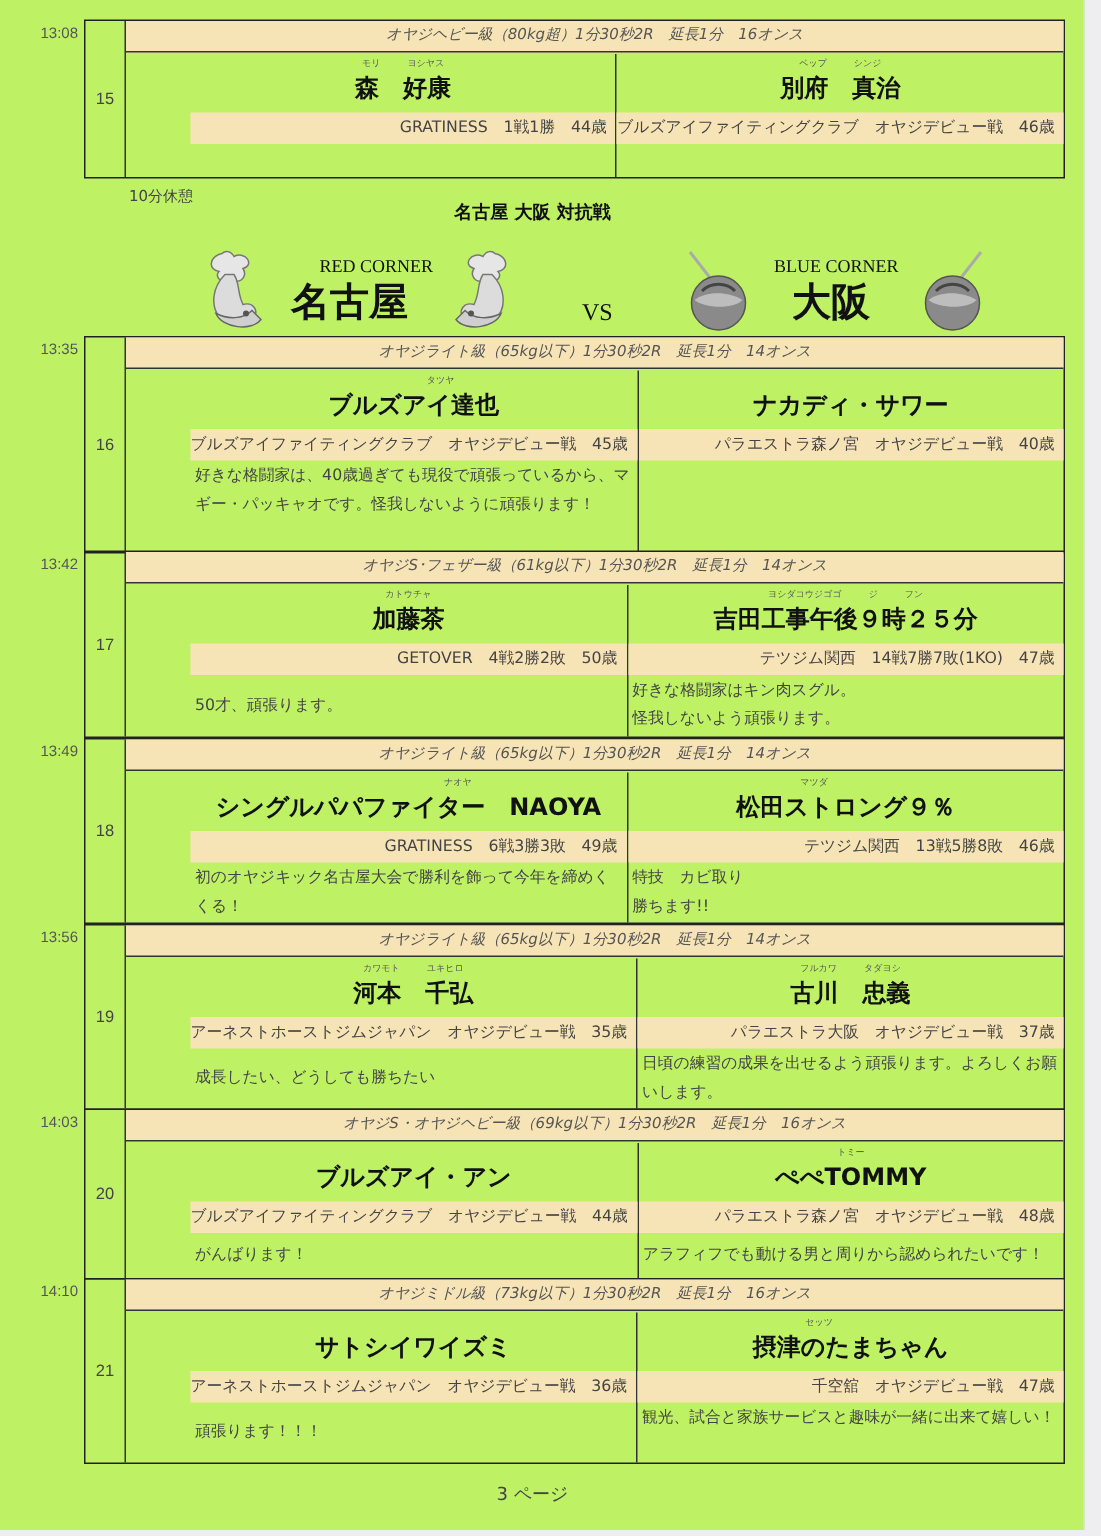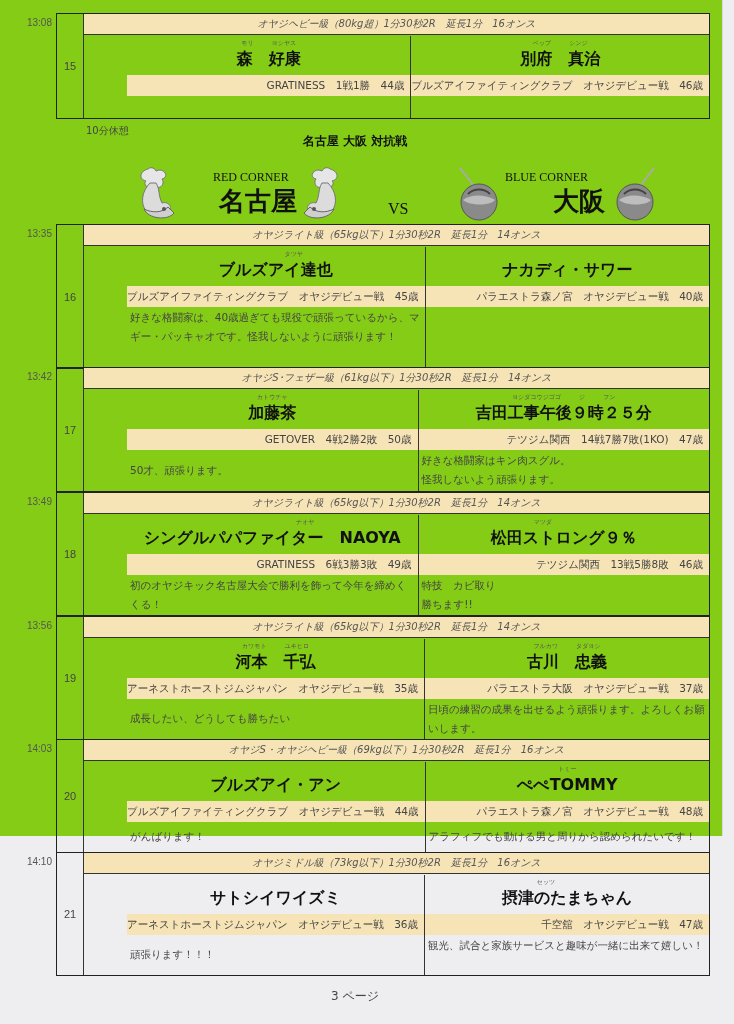--- a/index.html
+++ b/index.html
@@ -4,22 +4,22 @@
 <style>
   html, body { margin: 0; padding: 0; }
   body {
     width: 734px; height: 1024px; overflow: hidden;
     background: #eeeef1;
     font-family: "DejaVu Sans", "Liberation Sans", sans-serif;
     color: #222;
     position: relative;
   }
   .page {
-    position: absolute; left: 0; top: 0; width: 722px; height: 836px;
-    background: #84cc16;
+    position: absolute; left: 0; top: 0; width: 722px; height: 1020px;
+    background: #bef264;
     border-right: 1px solid #d9d9de;
   }
   .time {
     position: absolute; left: 0; width: 52px; text-align: right;
     font-size: 10px; color: #555; font-family: "Liberation Sans", sans-serif;
   }
   .bout {
     position: absolute; left: 56px; width: 654px;
     border: 1.5px solid #222;
     box-sizing: border-box;
@@ -52,21 +52,21 @@
   .comment.mid { display: flex; align-items: center; height: calc(100% - 62px); }
   .rest { position: absolute; left: 86px; top: 124px; font-size: 10px; color: #444; }
   .title {
     position: absolute; left: 0; right: 12px; top: 133px; text-align: center;
     font-family: "DejaVu Serif", "Liberation Serif", serif; font-size: 12px; font-weight: bold; color: #111;
   }
   .corner-label {
     position: absolute; font-family: "Liberation Serif", serif; font-size: 12px; color: #111;
   }
   .corner-city {
-    position: absolute; font-family: "DejaVu Serif", serif; font-size: 26px; font-weight: bold; color: #111; margin-left: 25px;
+    position: absolute; font-family: "DejaVu Serif", serif; font-size: 26px; font-weight: bold; color: #111;
   }
   .vs { position: absolute; left: 388px; top: 200px; font-family: Liberation Serif, serif; font-size: 16px; color: #111; }
   .pagefoot { position: absolute; left: 0; right: 12px; top: 988px; text-align: center; font-size: 12px; color: #444; }
   .mascot { position: absolute; }
 </style>
 </head>
 <body>
 
 <div class="page">
 
@@ -113,21 +113,21 @@
   </svg>
 
   <div class="vs">VS</div>
 
   <svg class="mascot" style="left:456px;top:166px" width="46" height="56" viewBox="0 0 46 56">
     <line x1="4" y1="2" x2="18" y2="20" stroke="#aaa" stroke-width="2"></line>
     <circle cx="23" cy="36" r="18" fill="#8a8a8a" stroke="#555" stroke-width="1"></circle>
     <path d="M7 34 C14 28 30 28 39 34 C34 40 14 40 7 34 Z" fill="#bdbdbd"></path>
     <path d="M12 28 C18 22 28 22 34 28" stroke="#444" stroke-width="2" fill="none"></path>
   </svg>
-  <div class="corner-label" style="left:505px;top:170px">BLUE CORNER</div>
+  <div class="corner-label" style="left:516px;top:170px">BLUE CORNER</div>
   <div class="corner-city" style="left:528px;top:184px">大阪</div>
   <svg class="mascot" style="left:612px;top:166px" width="46" height="56" viewBox="0 0 46 56">
     <line x1="42" y1="2" x2="28" y2="20" stroke="#aaa" stroke-width="2"></line>
     <circle cx="23" cy="36" r="18" fill="#8a8a8a" stroke="#555" stroke-width="1"></circle>
     <path d="M7 34 C14 28 30 28 39 34 C34 40 14 40 7 34 Z" fill="#bdbdbd"></path>
     <path d="M12 28 C18 22 28 22 34 28" stroke="#444" stroke-width="2" fill="none"></path>
   </svg>
 
   <div class="time" style="top:228px">13:35</div>
   <div class="bout" style="top:224px;height:145px">

